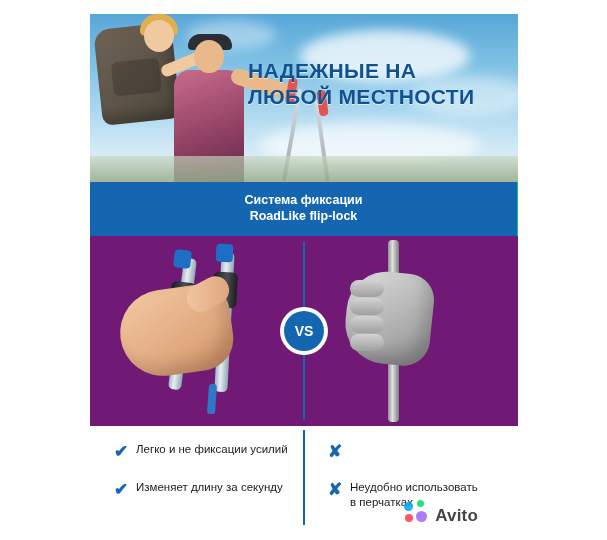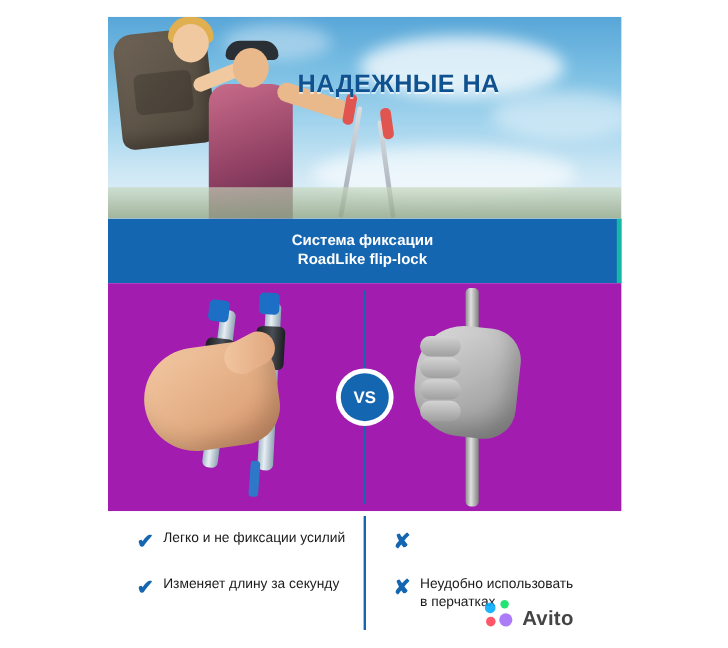--- a/index.html
+++ b/index.html
@@ -180,27 +180,27 @@
     display: flex;
     align-items: center;
     justify-content: center;
     text-align: center;
     font-size: 12.5px;
     font-weight: bold;
     line-height: 1.25;
     padding: 0 10px;
     box-sizing: border-box;
   }
-  .band-col.left { border-right: 4px solid #14b8a6; }
+  .band-col.left { border-right: 1px solid #14b8a6; }
 
   
   .compare {
     position: relative;
     height: 190px;
-    background: #a21caf;
+    background: #701a75;
     display: flex;
   }
   .compare-half {
     flex: 1 1 50%;
     position: relative;
     overflow: hidden;
   }
   .divider {
     position: absolute;
     left: 50%;
@@ -407,20 +407,21 @@
       </div>
 
       <div class="pole pole-a"></div>
       <div class="pole pole-b"></div>
       <div class="pole-grip grip-a"></div>
       <div class="pole-grip grip-b"></div>
       <div class="ground"></div>
 
       <div class="hero-title">
         <div>НАДЕЖНЫЕ НА</div>
+        <div>ЛЮБОЙ МЕСТНОСТИ</div>
       </div>
     </div>
 
     <div class="band">
       <div class="band-col left">
         <div>
           <div>Система фиксации</div>
           <div>RoadLike flip-lock</div>
         </div>
       </div>

